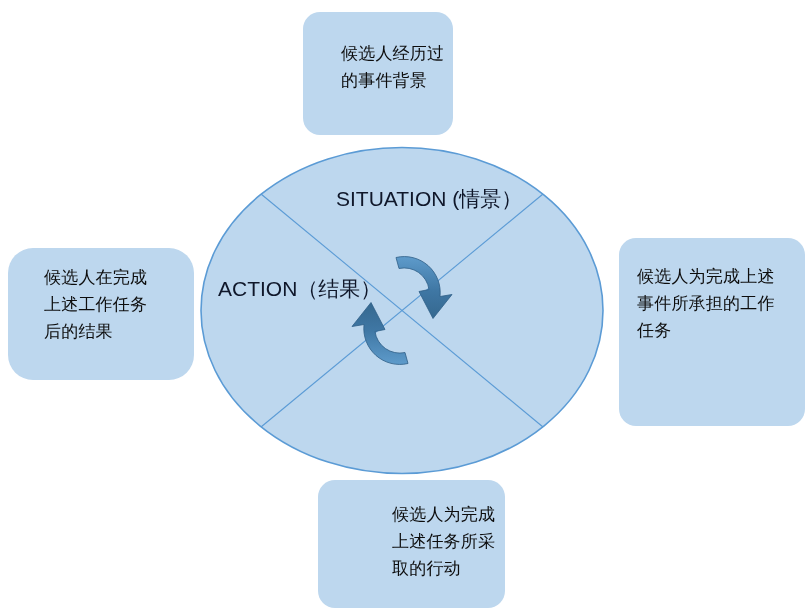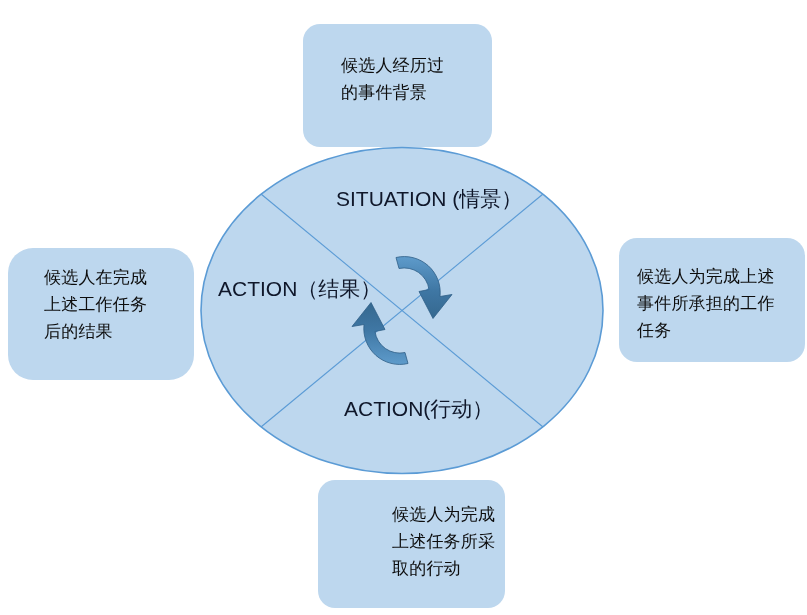--- a/index.html
+++ b/index.html
@@ -28,27 +28,27 @@
     font-size: 17px;
     line-height: 27px;
     letter-spacing: 0.2px;
     white-space: pre-line;
   }
   .callout .ctext {
     position: absolute;
     display: block;
   }
 
-  #box-top        { left: 303px; top: 24px;   width: 189px; height: 123px; }
+  #box-top        { left: 303px; top: 12px;   width: 150px; height: 123px; }
   #box-top .ctext { left: 38px;  top: 28px;  width: 120px; }
 
   #box-left        { left: 8px;   top: 248px; width: 186px; height: 132px; border-radius: 25px; }
   #box-left .ctext { left: 36px;  top: 16px;  width: 120px; }
 
-  #box-right        { left: 619px; top: 238px; width: 186px; height: 124px; border-radius: 18px; }
+  #box-right        { left: 619px; top: 238px; width: 186px; height: 188px; }
   #box-right .ctext { left: 18px;  top: 25px;  width: 152px; }
 
   #box-bottom        { left: 318px; top: 480px; width: 187px; height: 128px; }
   #box-bottom .ctext { left: 40px;  top: 21px;  width: 116px; margin-left: 34px; }
 
   
   #ellipse-group {
     position: absolute;
     left: 198px;
     top: 145px;
@@ -126,17 +126,16 @@
                  L 27,-21
                  A 25 25 0 0 0 -3,-42
                  Z" fill="url(#arrowGrad)" stroke="#2F5E86" stroke-width="0.8" stroke-linejoin="round"></path>
       </g>
     </svg>
   </div>
 
   <div class="wheel-label" id="label-situation">SITUATION (情景）</div>
 
 
-  <div class="wheel-label" id="label-action">ACTION(行动）</div>
 
   <div class="wheel-label" id="label-result">ACTION（结果）</div>
 
 </div>
 
 </body></html>

